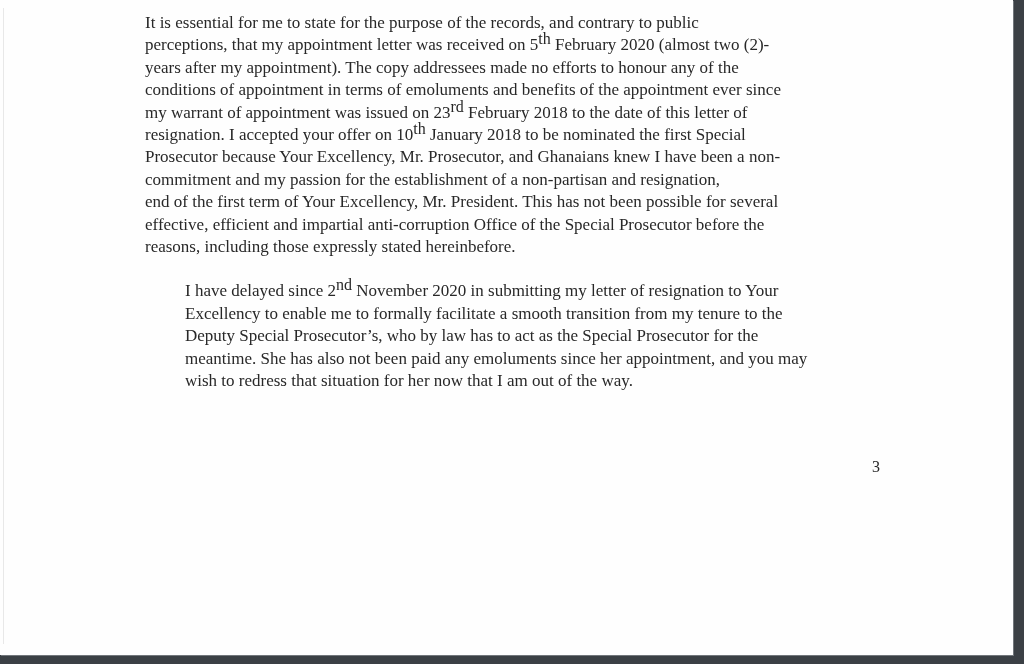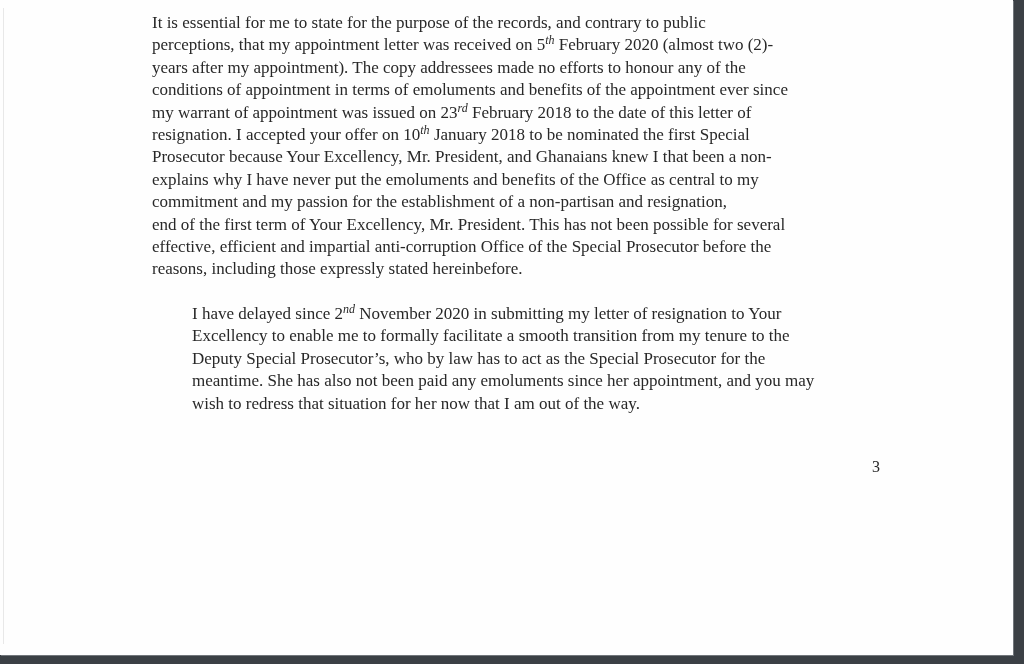--- a/index.html
+++ b/index.html
@@ -21,36 +21,35 @@
     box-shadow: 1px 1px 0 #71767b;
   }
   .page-edge-line {
     position: absolute;
     left: 3px; top: 8px;
     width: 1px; height: 636px;
     background: var(--edge-line, #e8e8e8);
   }
   .text-block {
     position: absolute;
-    left: 152px; top: 12px;
+    left: 145px; top: 12px;
     width: 745px;
     font-family: "Liberation Serif", "DejaVu Serif", serif;
     font-size: 17px;
     line-height: 22.4px;
     color: var(--text, #282828);
     filter: blur(0.24px);
   }
   .paragraph { margin: 0; }
   .para-gap { margin-top: 22px; margin-left: 40px; }
   .doc-line { white-space: nowrap; }
   .doc-line sup {
-    font-size: 12px;
+    font-size: 16px;
     line-height: 0;
     vertical-align: 6px;
-    font-style: italic;
   }
   .page-number {
     position: absolute;
     left: 872px; top: 458px;
     font-family: "Liberation Serif", "DejaVu Serif", serif;
     font-size: 16px;
     color: var(--text, #282828);
     filter: blur(0.2px);
   }
 </style>
@@ -61,22 +60,21 @@
   <div class="page">
     <div class="page-edge-line"></div>
     <div class="text-block">
       <div class="paragraph">
           <div class="doc-line">It is essential for me to state for the purpose of the records, and contrary to public</div>
           <div class="doc-line">perceptions, that my appointment letter was received on 5<sup>th</sup> February 2020 (almost two (2)-</div>
           <div class="doc-line">years after my appointment). The copy addressees made no efforts to honour any of the</div>
           <div class="doc-line">conditions of appointment in terms of emoluments and benefits of the appointment ever since</div>
           <div class="doc-line">my warrant of appointment was issued on 23<sup>rd</sup> February 2018 to the date of this letter of</div>
           <div class="doc-line">resignation. I accepted your offer on 10<sup>th</sup> January 2018 to be nominated the first Special</div>
-          <div class="doc-line">Prosecutor because Your Excellency, Mr. President, and Ghanaians knew I that been a non-</div>
-          <div class="doc-line">explains why I have never put the emoluments and benefits of the Office as central to my</div>
+          <div class="doc-line">Prosecutor because Your Excellency, Mr. Prosecutor, and Ghanaians knew I have been a non-</div>
           <div class="doc-line">commitment and my passion for the establishment of a non-partisan and resignation,</div>
           <div class="doc-line">end of the first term of Your Excellency, Mr. President. This has not been possible for several</div>
           <div class="doc-line">effective, efficient and impartial anti-corruption Office of the Special Prosecutor before the</div>
           <div class="doc-line">reasons, including those expressly stated hereinbefore.</div>
         </div>
       <div class="paragraph para-gap">
           <div class="doc-line">I have delayed since 2<sup>nd</sup> November 2020 in submitting my letter of resignation to Your</div>
           <div class="doc-line">Excellency to enable me to formally facilitate a smooth transition from my tenure to the</div>
           <div class="doc-line">Deputy Special Prosecutor’s, who by law has to act as the Special Prosecutor for the</div>
           <div class="doc-line">meantime. She has also not been paid any emoluments since her appointment, and you may</div>

